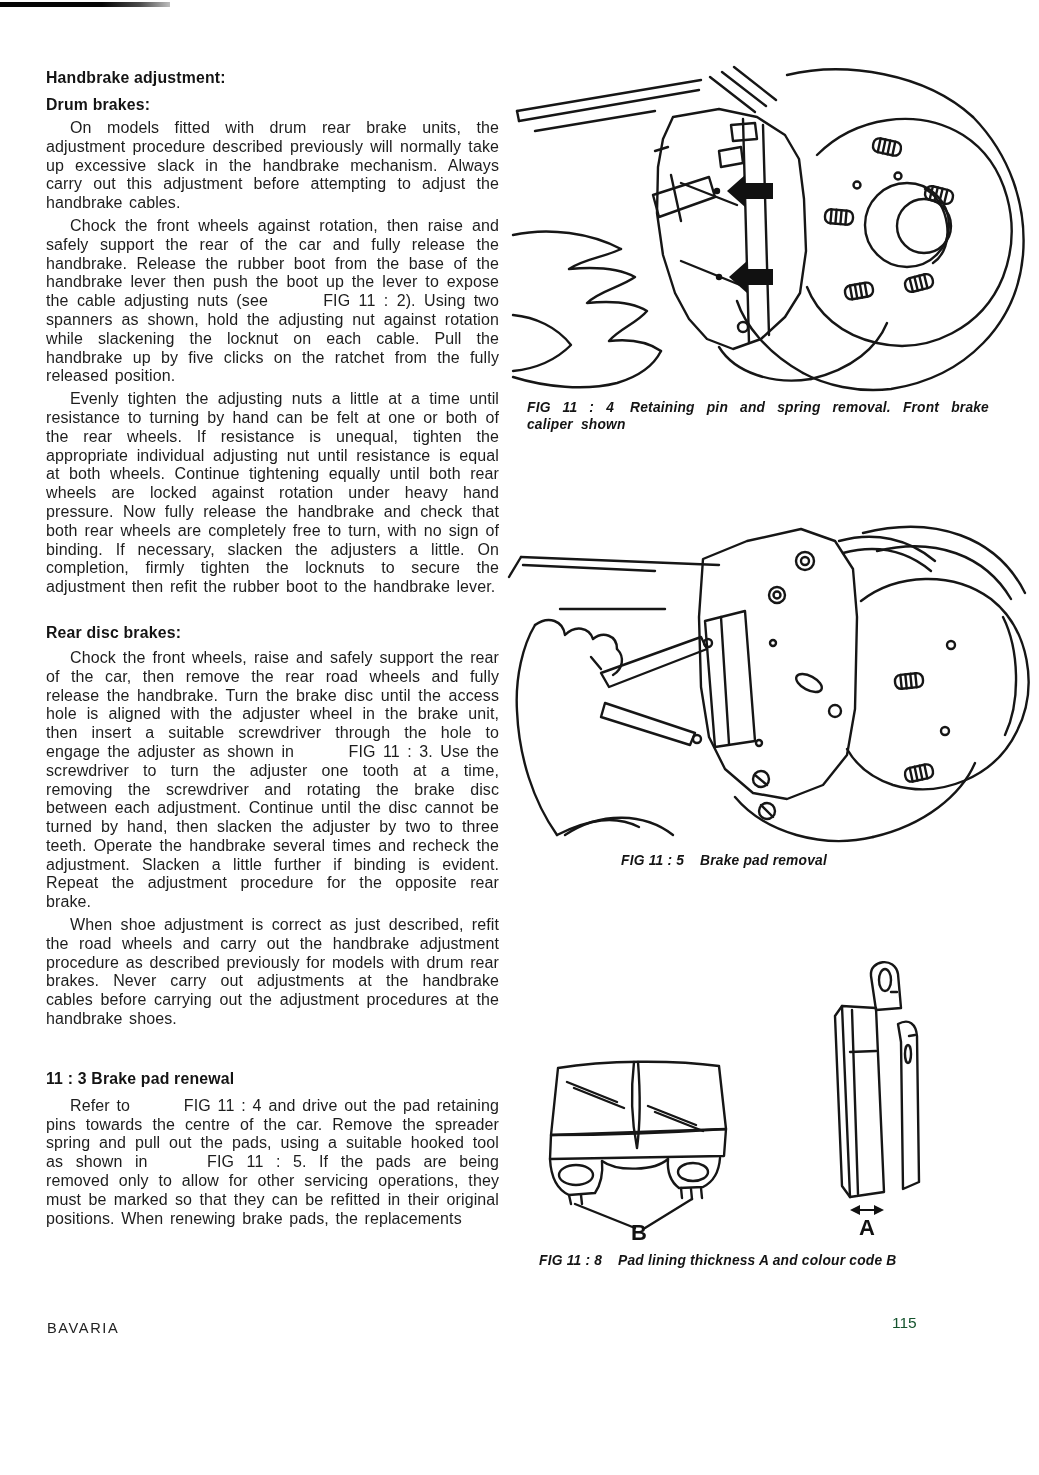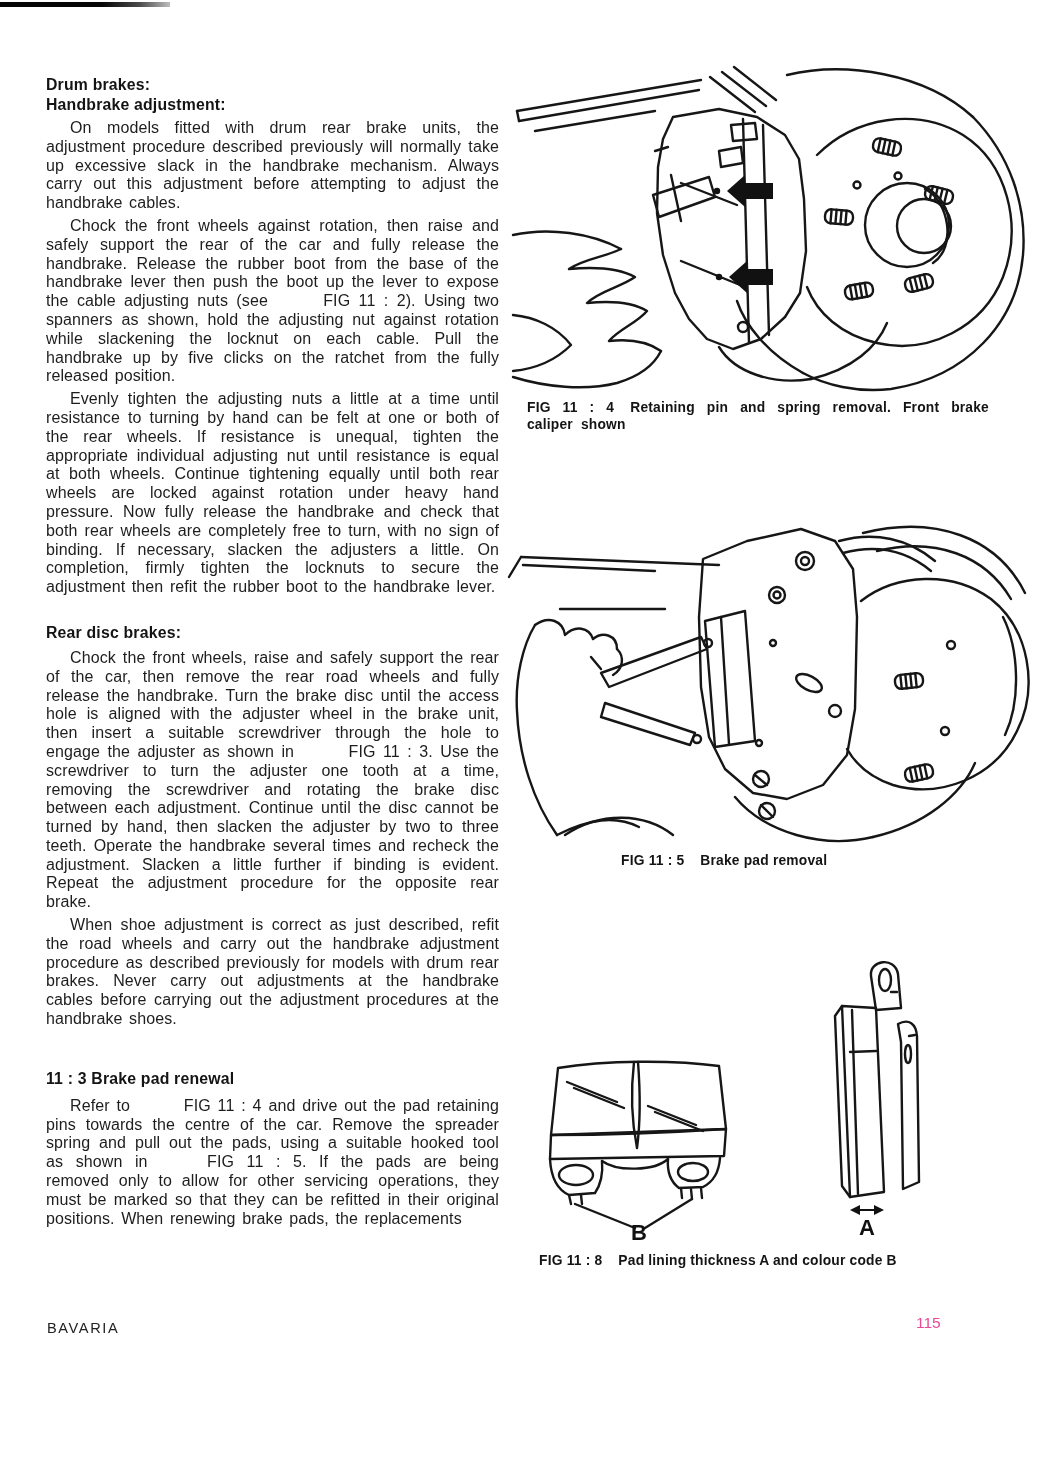--- a/index.html
+++ b/index.html
@@ -33,43 +33,43 @@
     text-align:justify;text-indent:24px;
     word-spacing:2px;letter-spacing:.1px;
     color:#1d1d1d;
   }
   p.body b{font-weight:400;padding-left:47px;}
   .figure{position:absolute;}
   .figure svg{display:block;width:100%;height:100%;}
   .cap{
     position:absolute;margin:0;
     font-size:13.8px;font-weight:700;line-height:17px;
-    color:#141414;letter-spacing:.2px;
+    color:#141414;letter-spacing:.2px;font-style:italic;
   }
   .cap .capno{margin-right:16px;white-space:nowrap;}
   .cap.just{text-align:justify;word-spacing:4px;}
   .footer-left{
     position:absolute;left:47px;top:1320px;
     font-size:14.6px;letter-spacing:1.6px;color:#222;text-align:right;
   }
   .page-num{
-    position:absolute;left:916px;top:1314px;
-    font-size:15.5px;color:#ec4899;
+    position:absolute;left:892px;top:1314px;
+    font-size:15.5px;color:#14532d;
   }
 </style>
 </head>
 <body>
 
 <div id="page">
 
   <div class="topbar"></div>
 
   <div class="leftcol">
+    <h2 class="h">Handbrake adjustment:</h2>
     <h2 class="h sp-sm">Drum brakes:</h2>
-    <h2 class="h">Handbrake adjustment:</h2>
     <p class="body"><span>On models fitted with drum rear brake units, the adjustment procedure described previously will normally take up excessive slack in the handbrake mechanism. Always carry out this adjustment before attempting to adjust the handbrake cables.</span></p>
     <p class="body"><span>Chock the front wheels against rotation, then raise and safely support the rear of the car and fully release the handbrake. Release the rubber boot from the base of the handbrake lever then push the boot up the lever to expose the cable adjusting nuts (see </span><b>FIG 11 : 2</b><span>). Using two spanners as shown, hold the adjusting nut against rotation while slackening the locknut on each cable. Pull the handbrake up by five clicks on the ratchet from the fully released position.</span></p>
     <p class="body"><span>Evenly tighten the adjusting nuts a little at a time until resistance to turning by hand can be felt at one or both of the rear wheels. If resistance is unequal, tighten the appropriate individual adjusting nut until resistance is equal at both wheels. Continue tightening equally until both rear wheels are locked against rotation under heavy hand pressure. Now fully release the handbrake and check that both rear wheels are completely free to turn, with no sign of binding. If necessary, slacken the adjusters a little. On completion, firmly tighten the locknuts to secure the adjustment then refit the rubber boot to the handbrake lever.</span></p>
 
     <h2 class="h sp-lg">Rear disc brakes:</h2>
     <p class="body"><span>Chock the front wheels, raise and safely support the rear of the car, then remove the rear road wheels and fully release the handbrake. Turn the brake disc until the access hole is aligned with the adjuster wheel in the brake unit, then insert a suitable screwdriver through the hole to engage the adjuster as shown in </span><b>FIG 11 : 3</b><span>. Use the screwdriver to turn the adjuster one tooth at a time, removing the screwdriver and rotating the brake disc between each adjustment. Continue until the disc cannot be turned by hand, then slacken the adjuster by two to three teeth. Operate the handbrake several times and recheck the adjustment. Slacken a little further if binding is evident. Repeat the adjustment procedure for the opposite rear brake.</span></p>
     <p class="body"><span>When shoe adjustment is correct as just described, refit the road wheels and carry out the handbrake adjustment procedure as described previously for models with drum rear brakes. Never carry out adjustments at the handbrake cables before carrying out the adjustment procedures at the handbrake shoes.</span></p>
 
     <h2 class="h sp-xl">11 : 3  Brake pad renewal</h2>
     <p class="body"><span>Refer to </span><b>FIG 11 : 4</b><span> and drive out the pad retaining pins towards the centre of the car. Remove the spreader spring and pull out the pads, using a suitable hooked tool as shown in </span><b>FIG 11 : 5</b><span>. If the pads are being removed only to allow for other servicing operations, they must be marked so that they can be refitted in their original positions. When renewing brake pads, the replacements</span></p>

